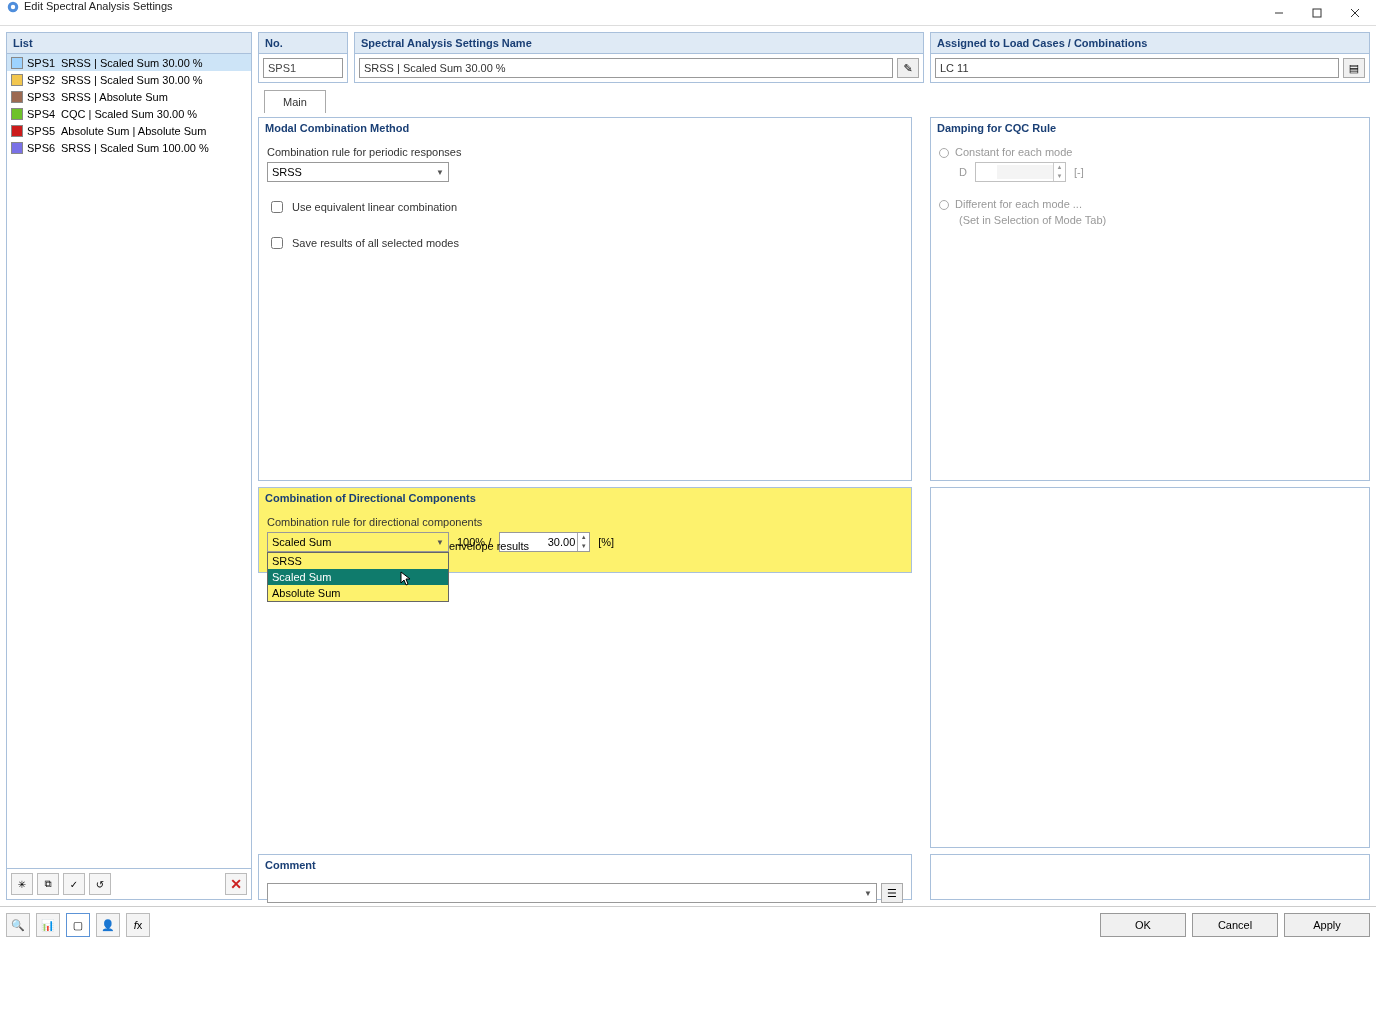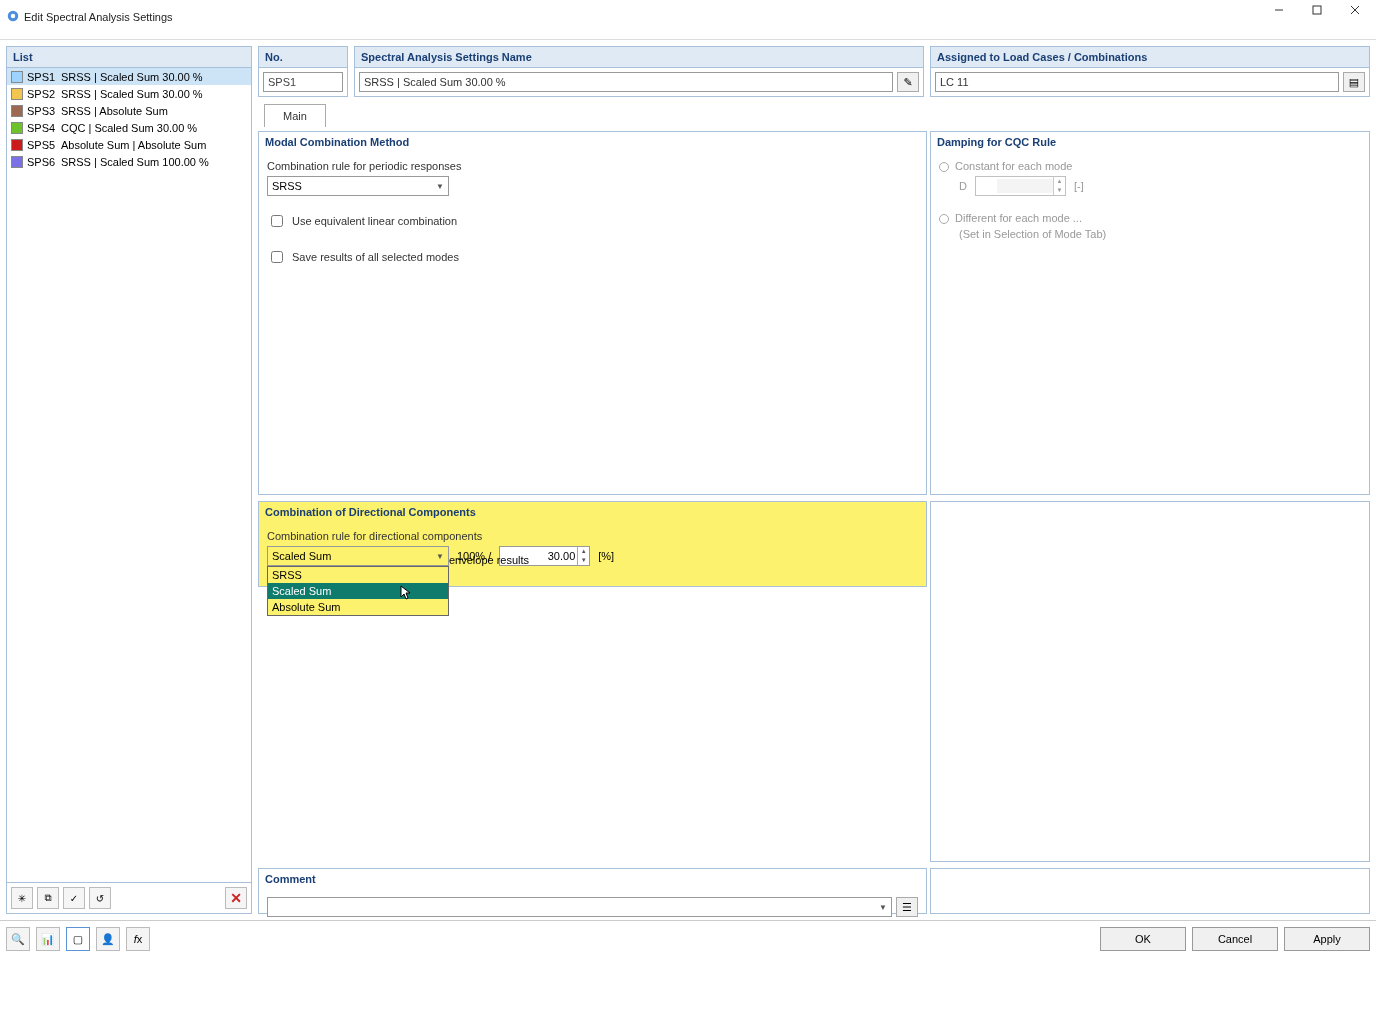--- a/index.html
+++ b/index.html
@@ -1,18 +1,18 @@
 <!DOCTYPE html>
 <html><head>
 <meta charset="utf-8">
 <style>
 * { box-sizing: border-box; font-family: "Segoe UI", Tahoma, sans-serif; font-size: 11px; }
 body { margin: 0; background: #fff; user-select: none; }
 
-.titlebar { height: 40px; display: flex; align-items: flex-end; padding: 0 2px 16px 6px; border-bottom: 1px solid #ddd; }
+.titlebar { height: 26px; display: flex; align-items: flex-start; padding: 0 2px 0 6px; border-bottom: 1px solid #ddd; }
 .titlebar .icon { width: 14px; height: 14px; margin-right: 4px; }
 .titlebar .title { flex: 1; color: #222; }
 .titlebar .win-btn { width: 38px; height: 26px; display: flex; align-items: center; justify-content: center; color: #333; }
 
 .content { display: flex; padding: 6px; gap: 6px; height: 880px; }
 
 .panel-header { background: #dfeaf5; color: #1a3f75; font-weight: 700; padding: 4px 6px; border: 1px solid #a9c0db; border-bottom: none; }
 .panel-body  { border: 1px solid #a9c0db; background: #fff; }
 
 
@@ -35,21 +35,21 @@
 .field-box .panel-body { height: 30px; display: flex; align-items: center; padding: 0 4px; gap: 4px; }
 .text-input { border: 1px solid #999; background: #fff; height: 20px; padding: 0 4px; color: #333; }
 .text-input.ro { color: #444; }
 .icon-btn { width: 22px; height: 20px; border: 1px solid #aaa; background: #f0f0f0; display:flex; align-items:center; justify-content:center; }
 
 
 .tabbar { height: 26px; display: flex; align-items: flex-end; padding-left: 6px; }
 .tab { border: 1px solid #aaa; border-bottom: none; padding: 5px 18px; background: #fff; color: #333; }
 
 
-.main-grid { display: grid; grid-template-columns: 1fr 440px; gap: 3px; flex: 1; }
+.main-grid { display: grid; grid-template-columns: 1fr 440px; gap: 18px; flex: 1; }
 .sub-col { display: flex; flex-direction: column; gap: 6px; }
 
 .group { border: 1px solid #a9c0db; padding: 6px 8px 10px; background: #fff; }
 .group.hi { background: #fdf26d; }
 .group-title { color: #1a3f75; font-weight: 600; margin: -6px -8px 8px; padding: 4px 6px; }
 .hi .group-title { color: #1a3f75; }
 .lbl { color: #333; margin-bottom: 4px; display:block;}
 .dim { color: #999; }
 .combo { border: 1px solid #999; background: #fff; height: 20px; width: 182px; display: inline-flex; align-items: center; padding: 0 4px; justify-content: space-between; }
 .combo .chev { font-size: 8px; color: #555; }

